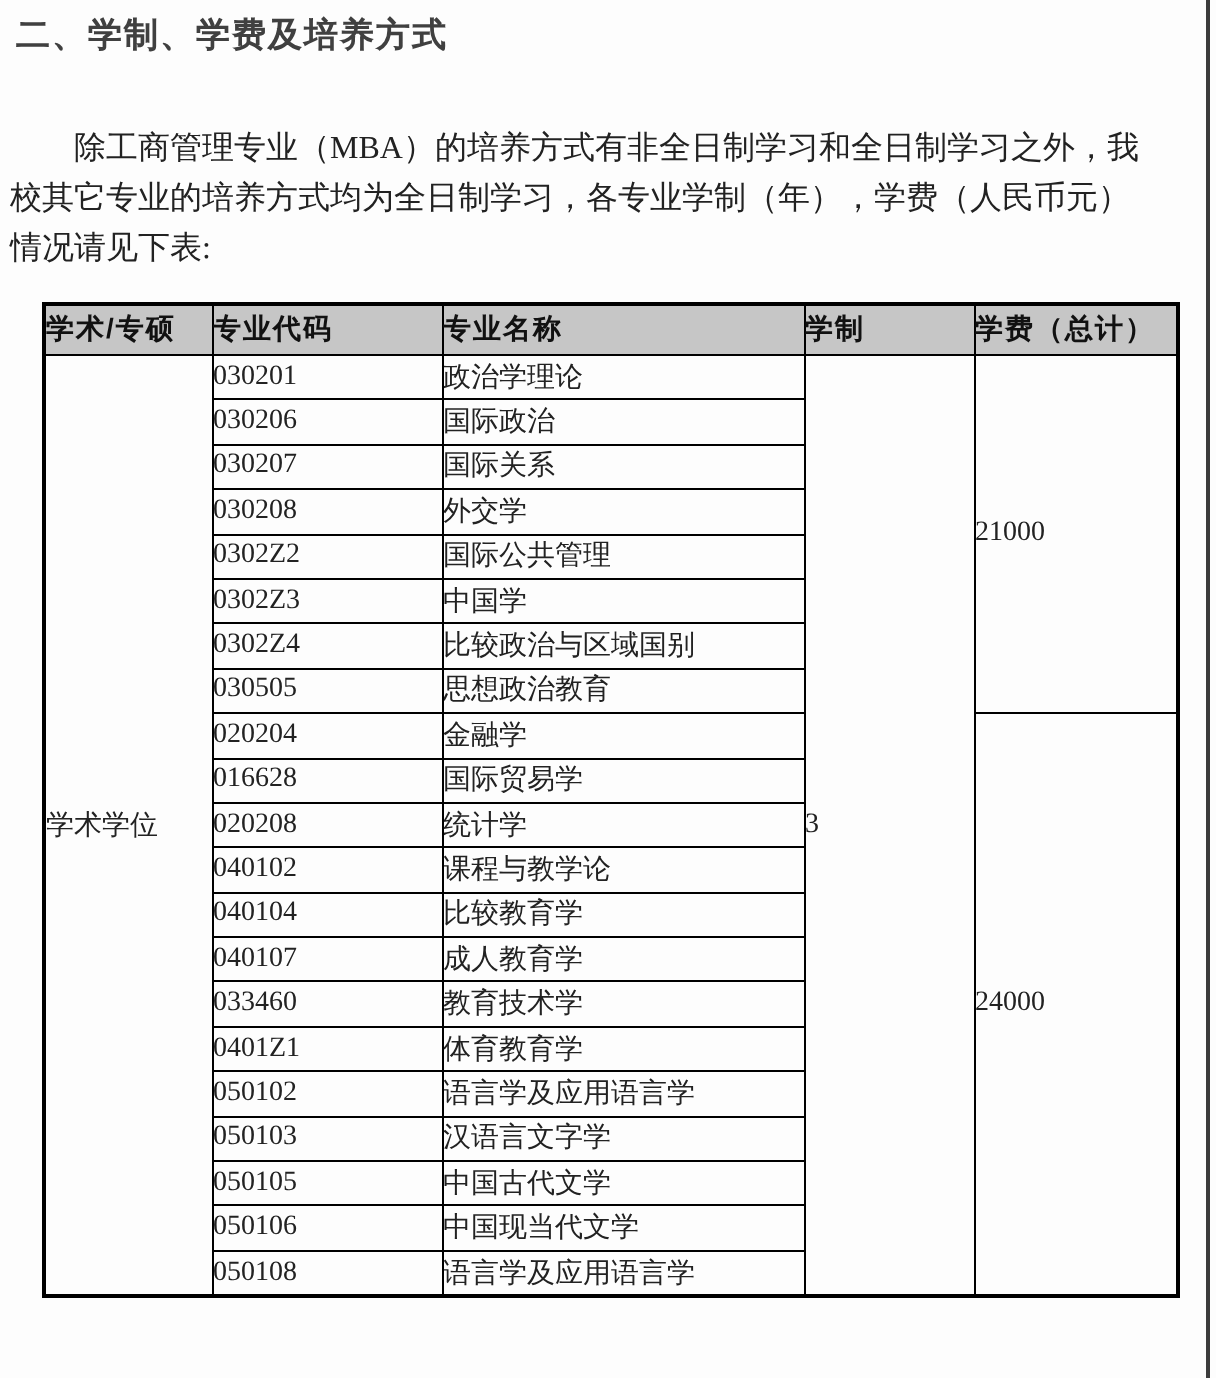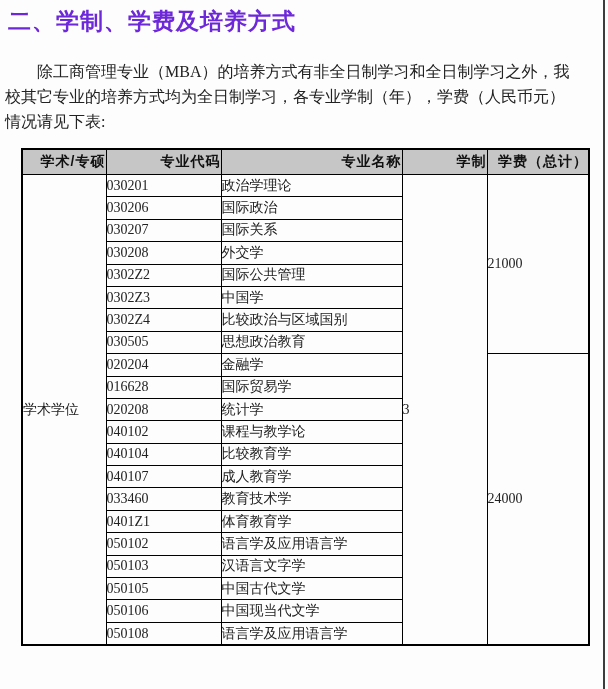--- a/index.html
+++ b/index.html
@@ -16,27 +16,27 @@
     position: absolute;
     top: 0;
     right: 3px;
     width: 2px;
     height: 100%;
     background: #3c3c3c;
   }
   .title {
     margin: 6px 0 13px 8px;
     font-family: "Liberation Sans", "DejaVu Sans", sans-serif;
-    font-size: 23px;
+    font-size: 17px;
     font-weight: bold;
     letter-spacing: 1px;
-    color: #6d28d9;
+    color: #404040;
   }
   .para {
-    margin: 22px 0 0 5px;
+    margin: 33px 0 0 5px;
     width: 566px;
     font-size: 16px;
     line-height: 25px;
     text-indent: 2em;
     color: #222;
   }
   table.fee-table {
     border-collapse: collapse;
     table-layout: fixed;
     margin: 14px 0 0 21px;
@@ -44,21 +44,21 @@
     font-size: 14px;
   }
   table.fee-table th {
     background: var(--header-bg, #c6c6c6);
     border: 1px solid #000;
     height: 24px;
     padding: 0;
     font-family: "Liberation Sans", "DejaVu Sans", sans-serif;
     font-size: 14px;
     font-weight: bold;
-    text-align: right;
+    text-align: left;
     letter-spacing: 1px;
     color: #111;
   }
   table.fee-table td {
     border: 1px solid #000;
     height: 21.4px;
     padding: 0;
     font-size: 14px;
     vertical-align: middle;
     color: #222;

